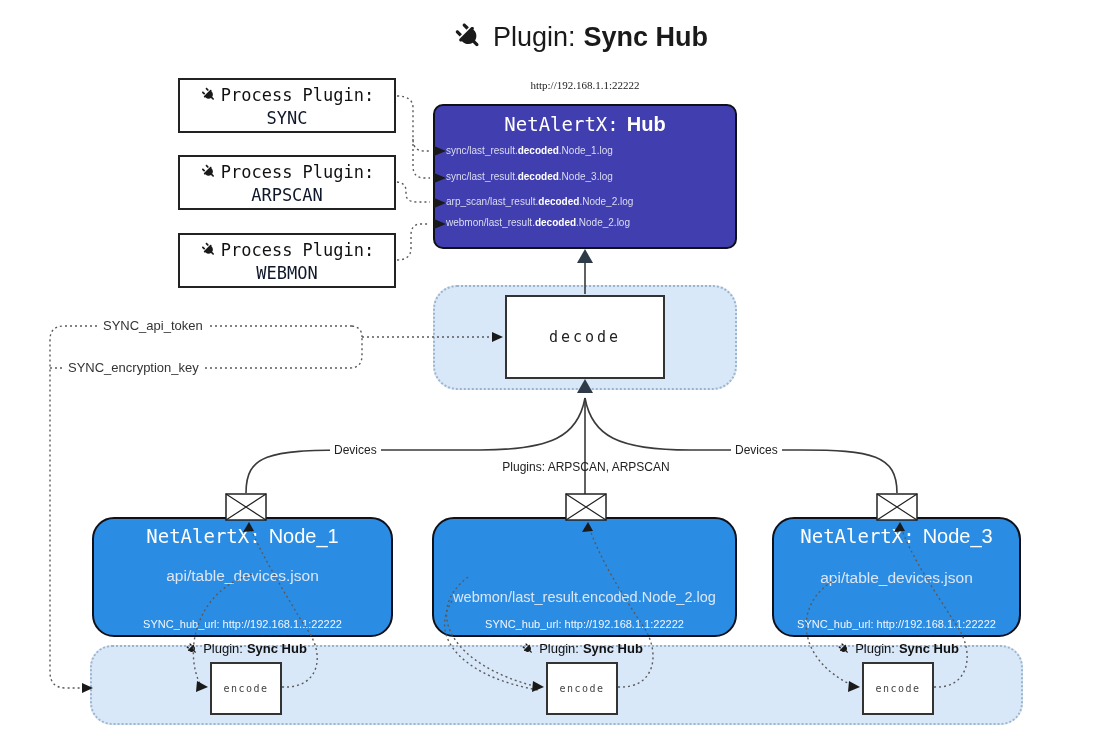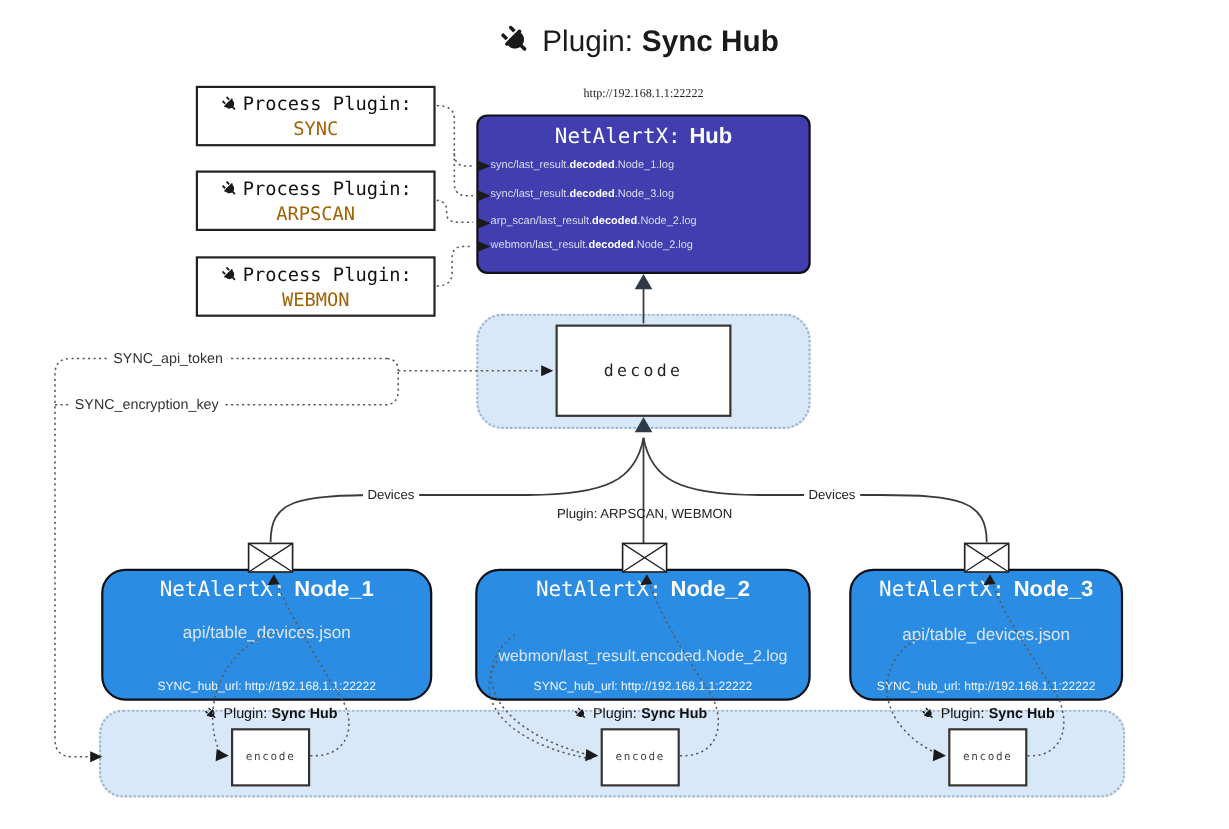--- a/index.html
+++ b/index.html
@@ -13,21 +13,21 @@
          justify-content:center;font-size:27px;color:#1a1a1a;z-index:2;}
   .title .plug{width:34px;height:34px;margin-right:7px;}
   .title .t-prefix{font-weight:400;}
   .title .t-name{font-weight:700;margin-left:8px;}
 
   
   .pbox{left:178px;width:218px;height:55px;background:#fff;border:2px solid #222;
         box-sizing:border-box;z-index:2;padding-top:3px;}
   .pbox .l1{display:flex;align-items:center;justify-content:center;gap:3px;
             font-size:17px;line-height:24px;color:#111;}
-  .pbox .l2{text-align:center;font-size:17px;line-height:22px;color:#a16207;}
+  .pbox .l2{text-align:center;font-size:17px;line-height:22px;color:#0f172a;}
   .pbox .plug{width:18px;height:18px;}
 
   
   .hub-url{left:433px;top:79px;width:304px;text-align:center;font-size:11px;color:#222;z-index:2;font-family:Liberation Serif, serif;}
   .hub{left:433px;top:104px;width:304px;height:145px;background:var(--hub_bg);
        border:2px solid #101018;border-radius:10px;box-sizing:border-box;z-index:2;}
   .hub-title{position:absolute;top:7px;left:0;right:0;text-align:center;color:#fff;}
   .hub-title .pfx{font-size:19px;}
   .hub-title .nm{font-size:20px;font-weight:700;margin-left:8px;}
   .hub-line{position:absolute;left:11px;right:0;height:20px;font-size:10px;
@@ -47,21 +47,21 @@
 
   
   .edge-label{background:#fff;padding:0 4px;font-size:12px;color:#222;z-index:6;white-space:nowrap;}
   .center-label{left:495px;top:460px;width:182px;text-align:center;font-size:12px;color:#222;z-index:6;}
 
   
   .node{top:517px;height:120px;background:var(--node_bg);border:2.5px solid #101018;
         border-radius:22px;box-sizing:border-box;z-index:2;}
   .node-title{position:absolute;top:6px;left:0;right:0;text-align:center;color:#fff;white-space:nowrap;}
   .node-title .pfx{font-size:19px;}
-  .node-title .nm{font-size:20px;font-weight:700;margin-left:8px;}
+  .node-title .nm{font-size:20px;font-weight:400;margin-left:8px;}
   .node-line{position:absolute;left:0;right:0;text-align:center;color:var(--node_text);
              white-space:nowrap;}
   .node-footer{position:absolute;bottom:5px;left:0;right:0;text-align:center;font-size:11px;
                color:#F2F6FB;white-space:nowrap;}
 
   
   .bar{left:90px;top:645px;width:933px;height:80px;border-radius:22px;}
   .enc-label{top:641px;width:150px;display:flex;align-items:center;justify-content:center;
              gap:4px;font-size:13px;color:#111;z-index:2;white-space:nowrap;}
   .enc-label .plug{width:14px;height:14px;}
@@ -132,29 +132,28 @@
   </div>
 
   <div class="abs panel decode-panel"></div>
   <div class="abs decode-box mono">decode</div>
 
   <div class="abs setting" style="left:99px;top:318px">SYNC_api_token</div>
   <div class="abs setting" style="left:64px;top:360px">SYNC_encryption_key</div>
 
   <div class="abs edge-label" style="left:330px;top:443px">Devices</div>
   <div class="abs edge-label" style="left:731px;top:443px">Devices</div>
-  <div class="abs center-label">Plugin: ARPSCAN, WEBMON</div>
+  <div class="abs center-label">Plugins: ARPSCAN, ARPSCAN</div>
 
   <div class="abs node" style="left:92px;width:301px">
     <div class="node-title"><span class="pfx mono">NetAlertX:</span><span class="nm">Node_1</span></div>
     <div class="node-line" style="top:48px;font-size:15.5px">api/table_devices.json</div>
     <div class="node-footer">SYNC_hub_url: http://192.168.1.1:22222</div>
   </div>
   <div class="abs node" style="left:432px;width:305px">
-    <div class="node-title"><span class="pfx mono">NetAlertX:</span><span class="nm">Node_2</span></div>
     <div class="node-line" style="top:70px;font-size:14.5px">webmon/last_result.encoded.Node_2.log</div>
     <div class="node-footer">SYNC_hub_url: http://192.168.1.1:22222</div>
   </div>
   <div class="abs node" style="left:772px;width:249px">
     <div class="node-title"><span class="pfx mono">NetAlertX:</span><span class="nm">Node_3</span></div>
     <div class="node-line" style="top:50px;font-size:15.5px">api/table_devices.json</div>
     <div class="node-footer">SYNC_hub_url: http://192.168.1.1:22222</div>
   </div>
 
   <div class="abs panel bar"></div>

